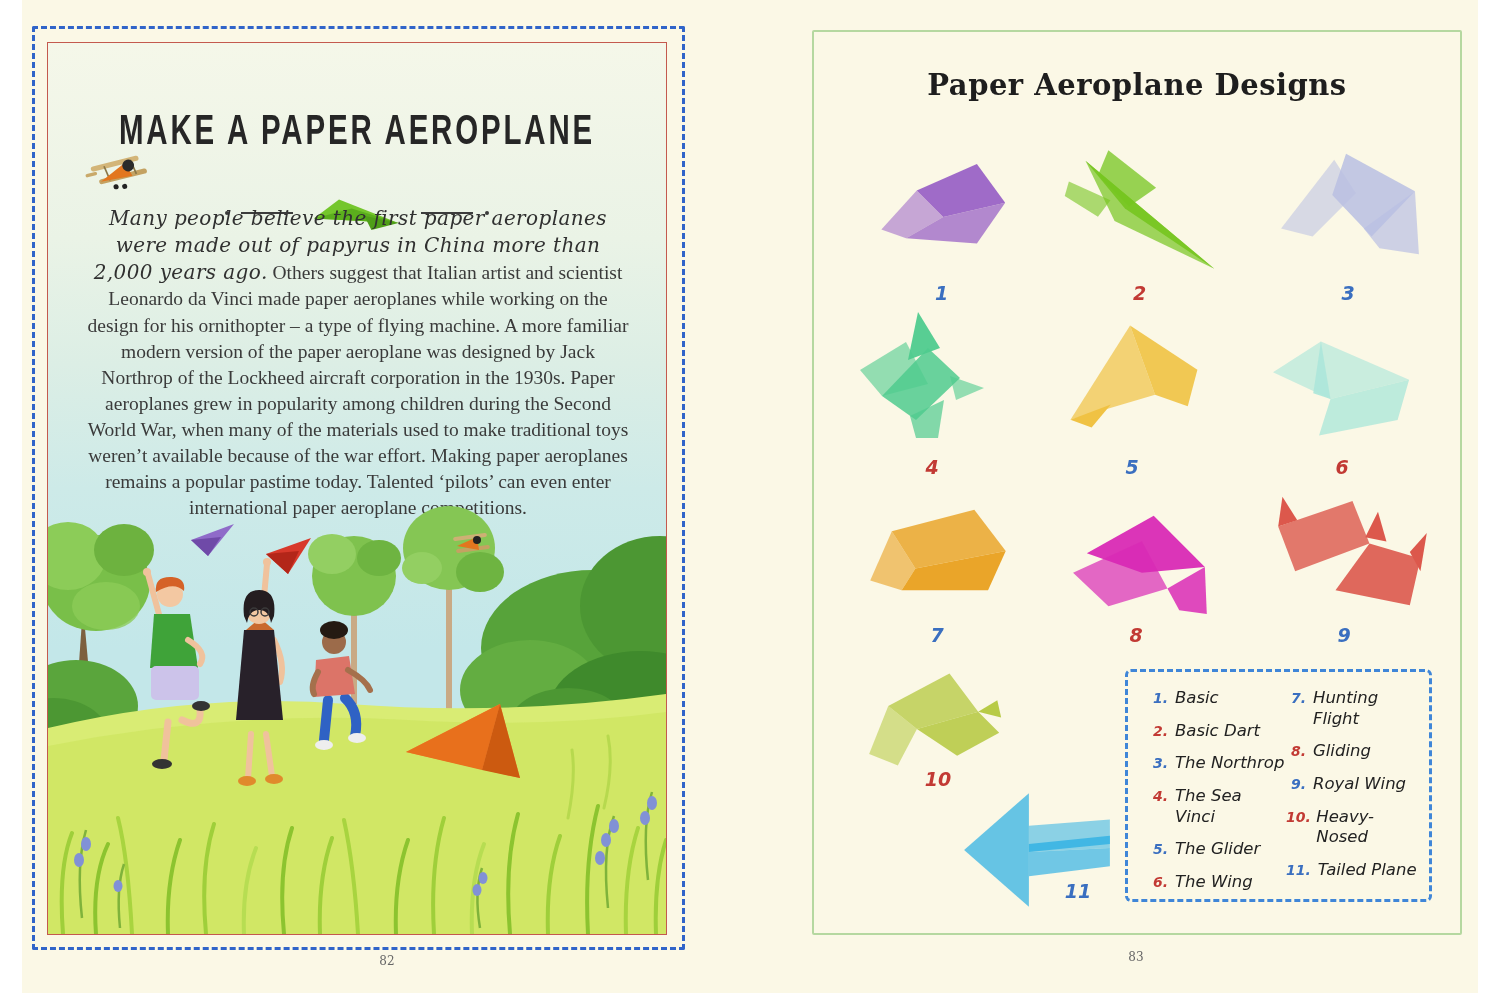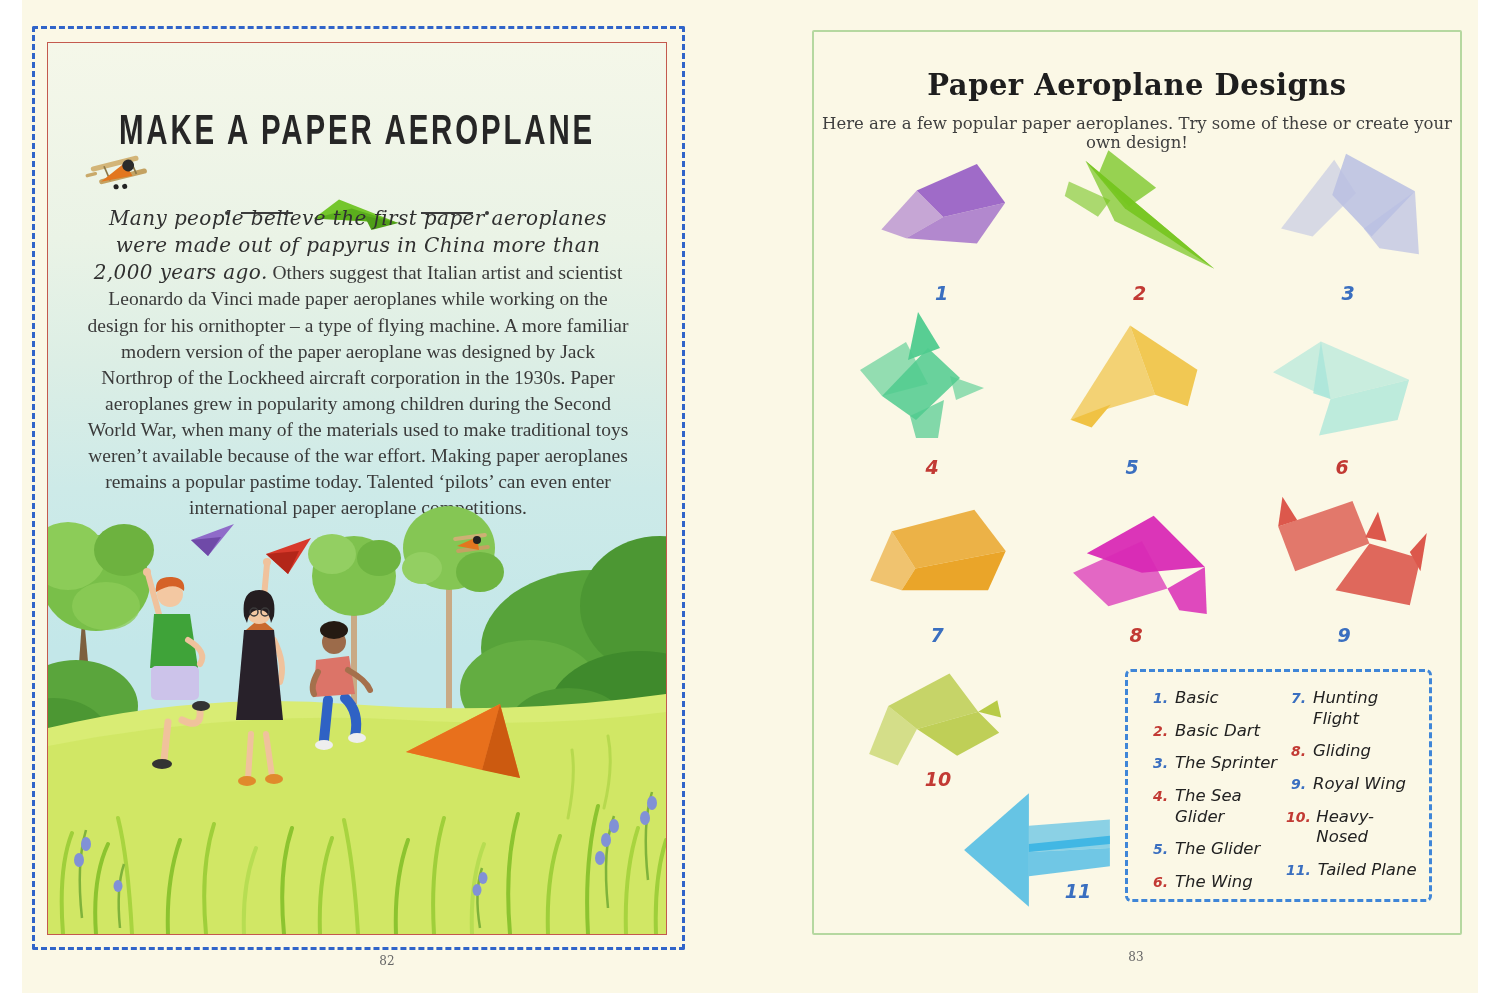--- a/index.html
+++ b/index.html
@@ -272,21 +272,20 @@
           <path d="M72,440 Q68,400 76,376" stroke="#7fb33b" stroke-width="2.5" fill="none"></path>
           <ellipse cx="70" cy="398" rx="4.5" ry="6" fill="#8191d6"></ellipse>
         </g>
       </svg>
     </div>
     <div class="pagenum p82">82</div>
   </div>
 
   <div class="right-box">
     <h2 class="right-title">Paper Aeroplane Designs</h2>
-    <p class="right-subtitle">Here are a few popular paper aeroplanes. Try some of these or create your own design!</p>
 
     <div class="plane-slot" style="left: 45px; top: 116px; width: 165px; height: 115px; color: rgb(154, 99, 198);">
       <svg viewBox="0 0 160 130">
         <polygon points="52,48 120,18 152,62 82,78" fill="currentColor" opacity="0.95"></polygon>
         <polygon points="12,92 52,48 82,78 40,102" fill="currentColor" opacity="0.55"></polygon>
         <polygon points="40,102 82,78 152,62 120,108" fill="currentColor" opacity="0.75"></polygon>
       </svg>
     </div>
     <div class="plane-num" style="left: 45px; top: 250px; width: 165px; color: rgb(58, 111, 192);">1</div>
 
@@ -392,25 +391,25 @@
         <div class="legend-item">
           <span class="legend-label" style="color: rgb(58, 111, 192);">1.</span>
           <span class="legend-name">Basic</span>
         </div>
         <div class="legend-item">
           <span class="legend-label" style="color: rgb(194, 58, 52);">2.</span>
           <span class="legend-name">Basic Dart</span>
         </div>
         <div class="legend-item">
           <span class="legend-label" style="color: rgb(58, 111, 192);">3.</span>
-          <span class="legend-name">The Sprinter</span>
+          <span class="legend-name">The Northrop</span>
         </div>
         <div class="legend-item">
           <span class="legend-label" style="color: rgb(194, 58, 52);">4.</span>
-          <span class="legend-name">The Sea Glider</span>
+          <span class="legend-name">The Sea Vinci</span>
         </div>
         <div class="legend-item">
           <span class="legend-label" style="color: rgb(58, 111, 192);">5.</span>
           <span class="legend-name">The Glider</span>
         </div>
         <div class="legend-item">
           <span class="legend-label" style="color: rgb(194, 58, 52);">6.</span>
           <span class="legend-name">The Wing</span>
         </div>
       </div>

